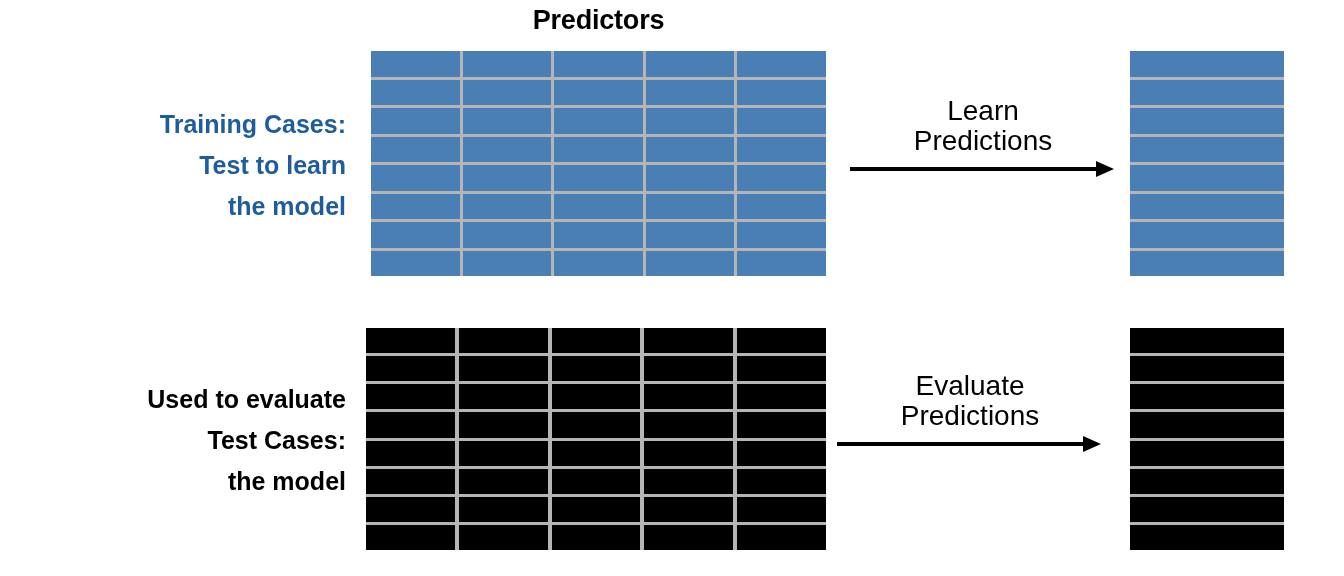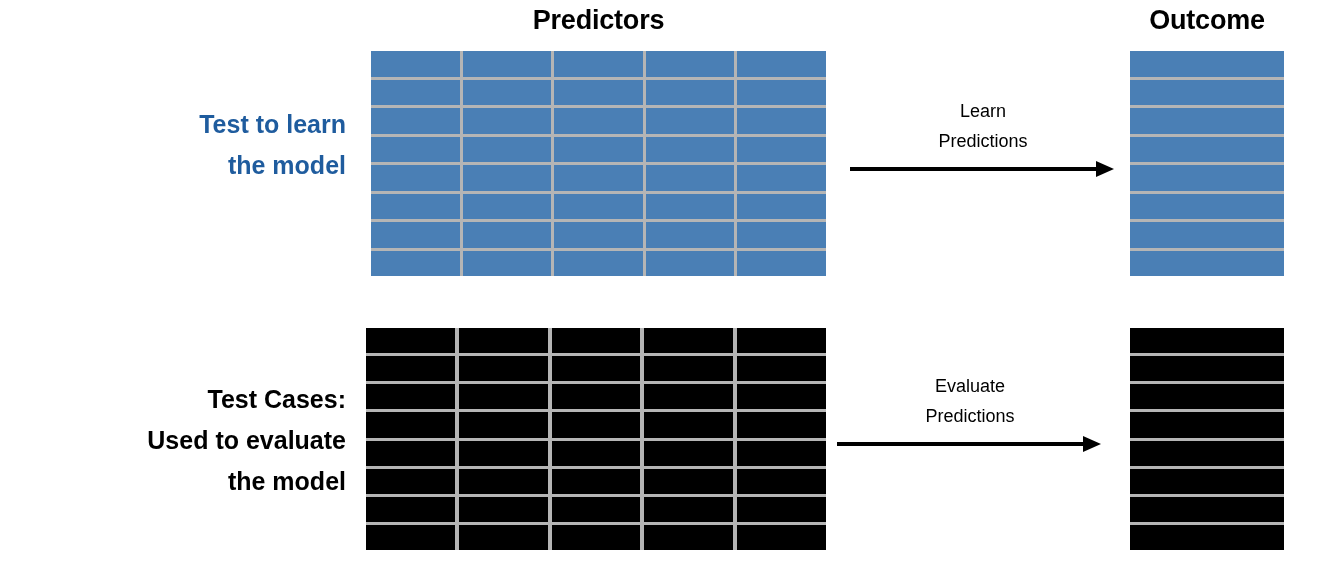--- a/index.html
+++ b/index.html
@@ -122,41 +122,41 @@
   
   .connector {
     position: absolute;
     width: 270px;
   }
   #connector-learn { left: 848px; top: 96px; }
   #connector-evaluate { left: 835px; top: 371px; }
 
   .connector-caption {
     text-align: center;
-    font-size: 18px;
+    font-size: 28px;
     line-height: 30px;
     color: #000000;
     white-space: nowrap;
   }
   .connector-caption .line { display: block; }
   .connector-arrow {
     display: block;
     margin-top: 2px;
   }
 </style>
 </head>
 <body>
 
 <div class="stage">
 
   <div class="col-header" id="hdr-predictors">Predictors</div>
 
-  <div class="col-header" id="hdr-outcome">Outcome</div>
 
   <div class="side-label" id="label-training">
+    <span class="line">Training Cases:</span>
     <span class="line">Test to learn</span>
     <span class="line">the model</span>
   </div>
 
   <div class="matrix blue" id="matrix-train-predictors">
     <div class="cell"></div>
       <div class="cell"></div>
       <div class="cell"></div>
       <div class="cell"></div>
       <div class="cell"></div>
@@ -213,22 +213,22 @@
     <div class="cell"></div>
     <div class="cell"></div>
     <div class="cell"></div>
     <div class="cell"></div>
     <div class="cell"></div>
     <div class="cell"></div>
     <div class="cell"></div>
   </div>
 
   <div class="side-label" id="label-test">
+    <span class="line">Used to evaluate</span>
     <span class="line">Test Cases:</span>
-    <span class="line">Used to evaluate</span>
     <span class="line">the model</span>
   </div>
 
   <div class="matrix black" id="matrix-test-predictors">
     <div class="cell"></div>
       <div class="cell"></div>
       <div class="cell"></div>
       <div class="cell"></div>
       <div class="cell"></div>
     <div class="cell"></div>

